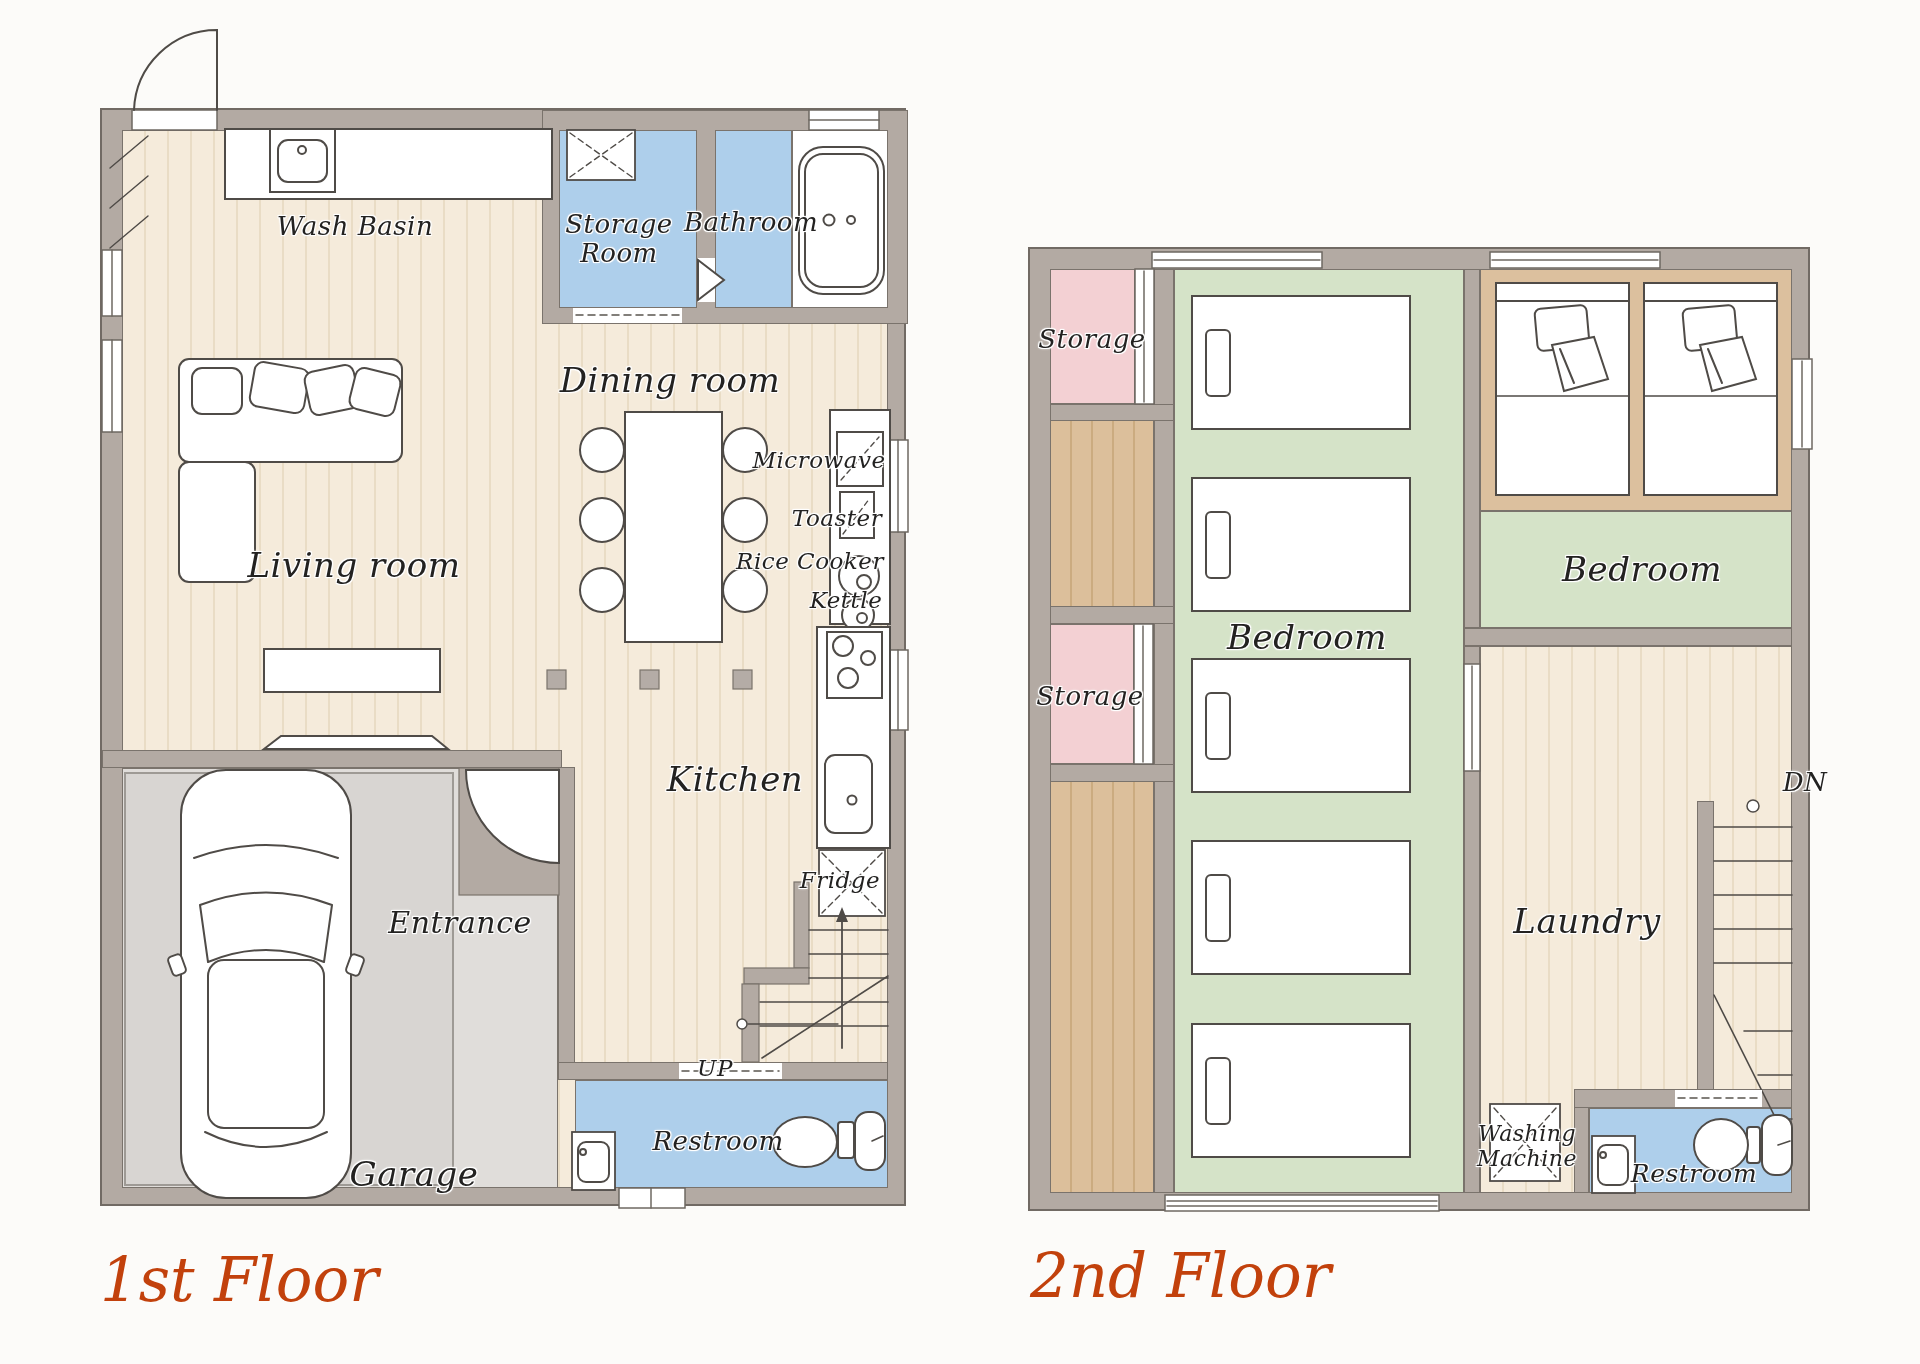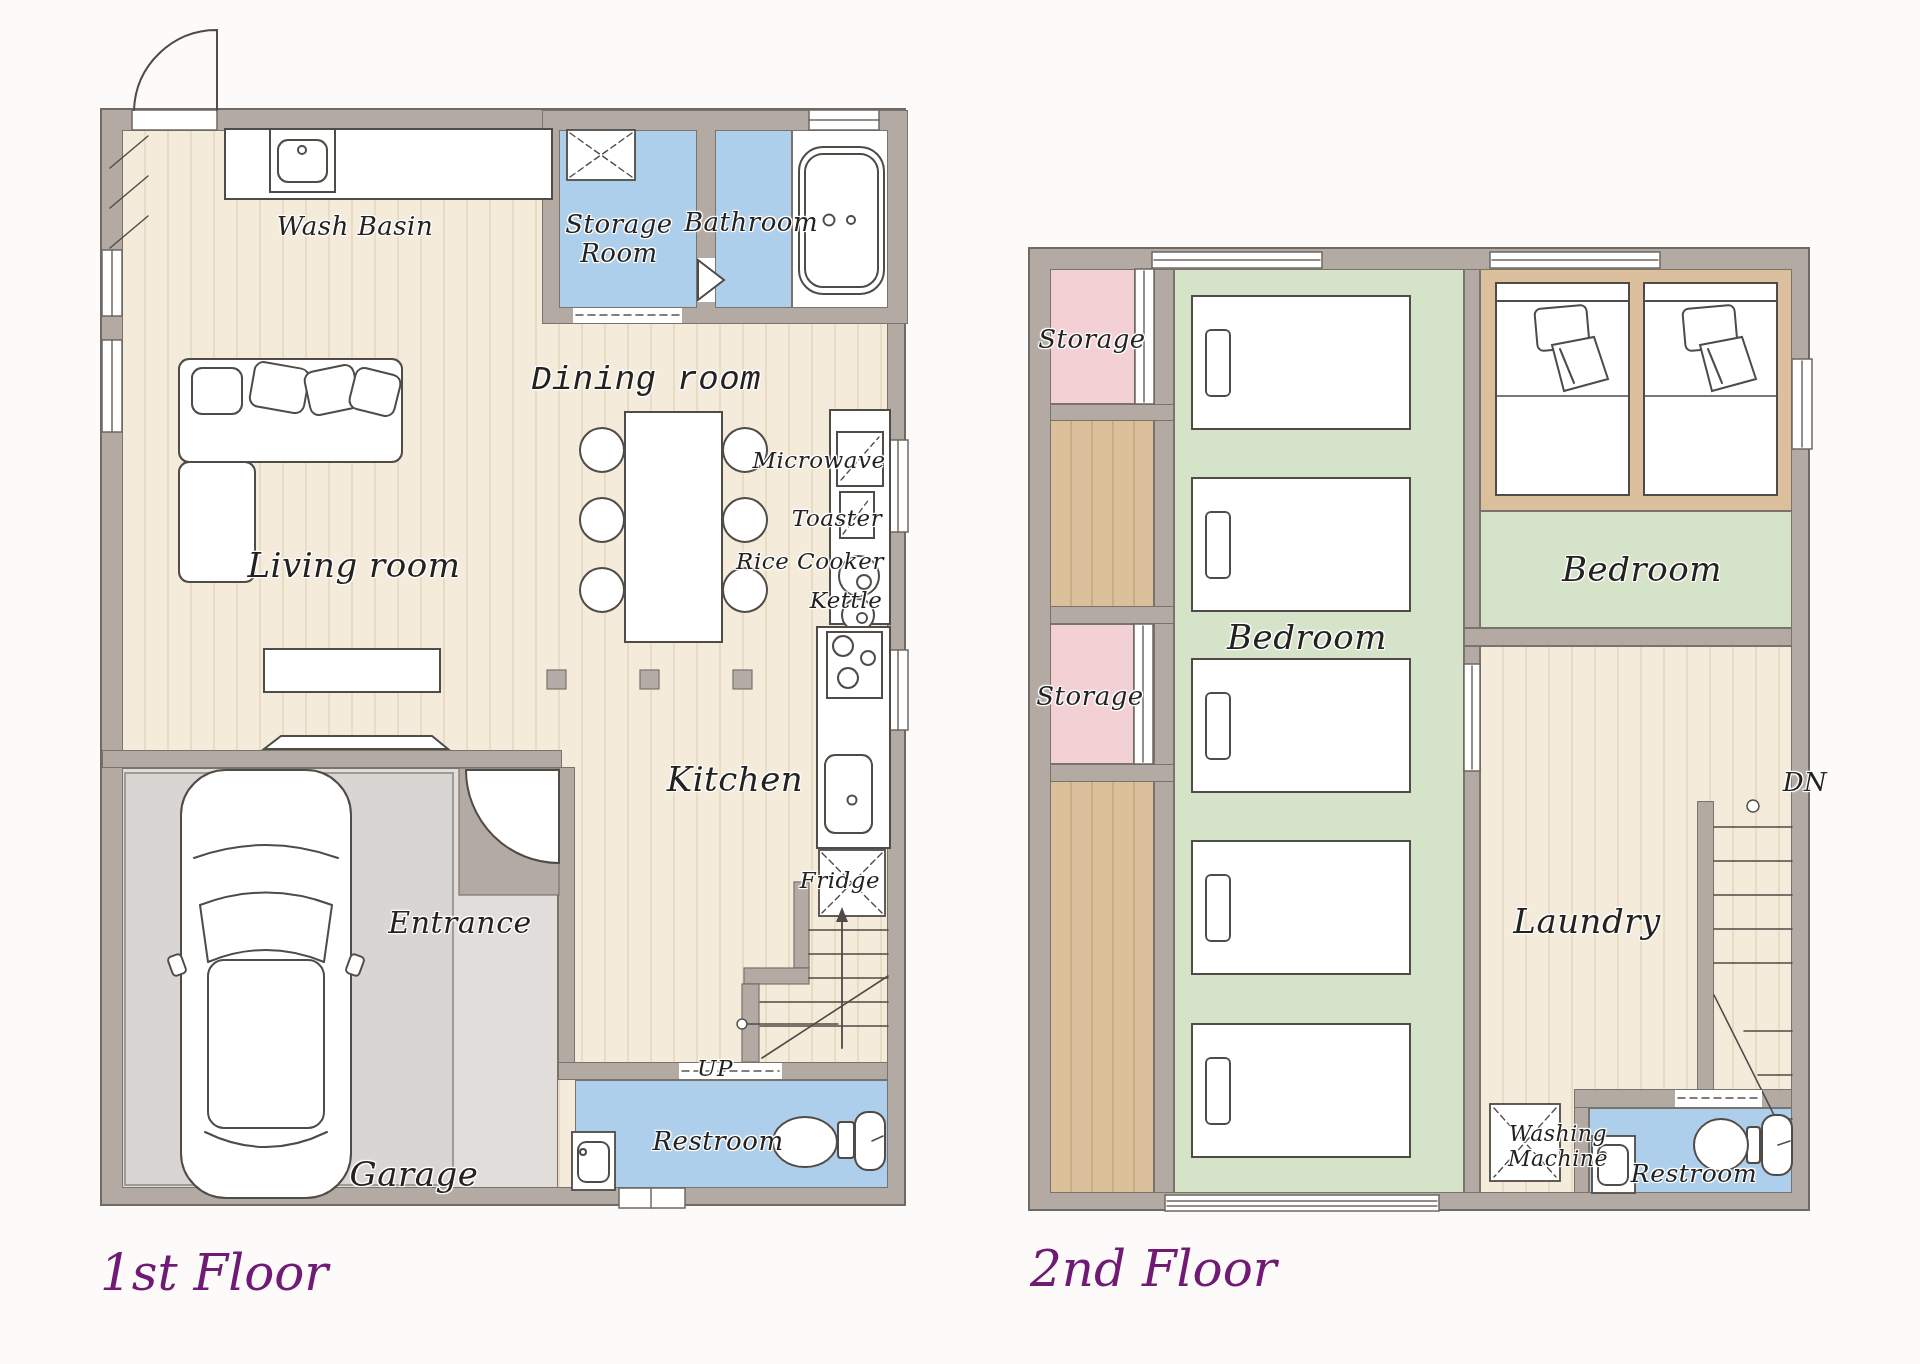--- a/index.html
+++ b/index.html
@@ -15,21 +15,21 @@
   .grayE{background:#e0ddda;}
   .grayG{background:#d8d5d2;border:2px solid #9e9a95;}
   .tanframe{background:#dcc09e;}
   .wall{position:absolute;background:#b3aaa3;border:1px solid #7a736c;box-sizing:border-box;}
   svg.overlay{position:absolute;left:0;top:0;overflow:visible;z-index:4;}
   .lbl{position:absolute;transform:translate(-50%,-50%);z-index:5;color:#232221;
        font-style:italic;white-space:nowrap;letter-spacing:.5px;
        text-shadow:0 0 3px #fff,0 0 3px #fff,1px 1px 0 #fff,-1px -1px 0 #fff,1px -1px 0 #fff,-1px 1px 0 #fff;}
   .pre{white-space:pre-line;text-align:center;line-height:1.12;}
   .xs{font-size:23px;} .sm{font-size:26px;} .md{font-size:30px;} .lg{font-size:34px;}
-  .title{position:absolute;font-style:italic;font-size:50px;color:#701a75;z-index:6;}
+  .title{position:absolute;font-style:italic;font-size:61px;color:#c2410c;z-index:6;}
 </style>
 </head>
 <body>
 
 <div class="floor" style="left:100px;top:108px;width:806px;height:1098px;">
 
   <div class="room wood" style="left:20px;top:20px;width:766px;height:1058px;"></div>
   <div class="wall" style="left:440px;top:0;width:366px;height:214px;"></div>
   <div class="room blue" style="left:457px;top:20px;width:138px;height:178px;"></div>
   <div class="room blue" style="left:613px;top:20px;width:77px;height:178px;"></div>
@@ -184,21 +184,21 @@
       <path d="M103,1022 Q164,1052 225,1022"></path>
       <rect x="68" y="845" width="14" height="20" rx="4" fill="#fff" transform="rotate(-20 75 855)"></rect>
       <rect x="246" y="845" width="14" height="20" rx="4" fill="#fff" transform="rotate(20 253 855)"></rect>
     </g>
   </svg>
 
   <div class="lbl sm" style="left:253px;top:116px;">Wash Basin</div>
   <div class="lbl sm pre" style="left:517px;top:129px;">Storage
 Room</div>
   <div class="lbl sm" style="left:649px;top:112px;">Bathroom</div>
-  <div class="lbl lg" style="left:544px;top:270px;font-family:Liberation Mono, monospace;">Dining room</div>
+  <div class="lbl lg" style="left:568px;top:270px;">Dining room</div>
   <div class="lbl lg" style="left:252px;top:455px;">Living room</div>
   <div class="lbl lg" style="left:633px;top:669px;">Kitchen</div>
   <div class="lbl xs" style="left:717px;top:350px;">Microwave</div>
   <div class="lbl xs" style="left:735px;top:408px;">Toaster</div>
   <div class="lbl xs" style="left:708px;top:451px;">Rice Cooker</div>
   <div class="lbl xs" style="left:744px;top:490px;">Kettle</div>
   <div class="lbl xs" style="left:738px;top:770px;">Fridge</div>
   <div class="lbl xs" style="left:613px;top:910px;margin-top:48px;">UP</div>
   <div class="lbl md" style="left:358px;top:812px;">Entrance</div>
   <div class="lbl lg" style="left:312px;top:1064px;">Garage</div>
@@ -298,17 +298,17 @@
       <path d="M760,892 l-12,4" stroke-width="1.6"></path>
     </g>
   </svg>
 
   <div class="lbl sm" style="left:62px;top:90px;">Storage</div>
   <div class="lbl sm" style="left:60px;top:447px;">Storage</div>
   <div class="lbl lg" style="left:277px;top:388px;">Bedroom</div>
   <div class="lbl lg" style="left:612px;top:320px;">Bedroom</div>
   <div class="lbl lg" style="left:557px;top:672px;">Laundry</div>
   <div class="lbl sm" style="left:727px;top:533px;margin-left:48px;">DN</div>
-  <div class="lbl xs pre" style="left:497px;top:898px;font-size:22px;margin-left:31px;">Washing
+  <div class="lbl xs pre" style="left:497px;top:898px;font-size:22px;">Washing
 Machine</div>
   <div class="lbl sm" style="left:664px;top:924px;font-size:25px;">Restroom</div>
 </div>
 <div class="title" style="left:1030px;top:1240px;">2nd Floor</div>
 
 </body></html>

